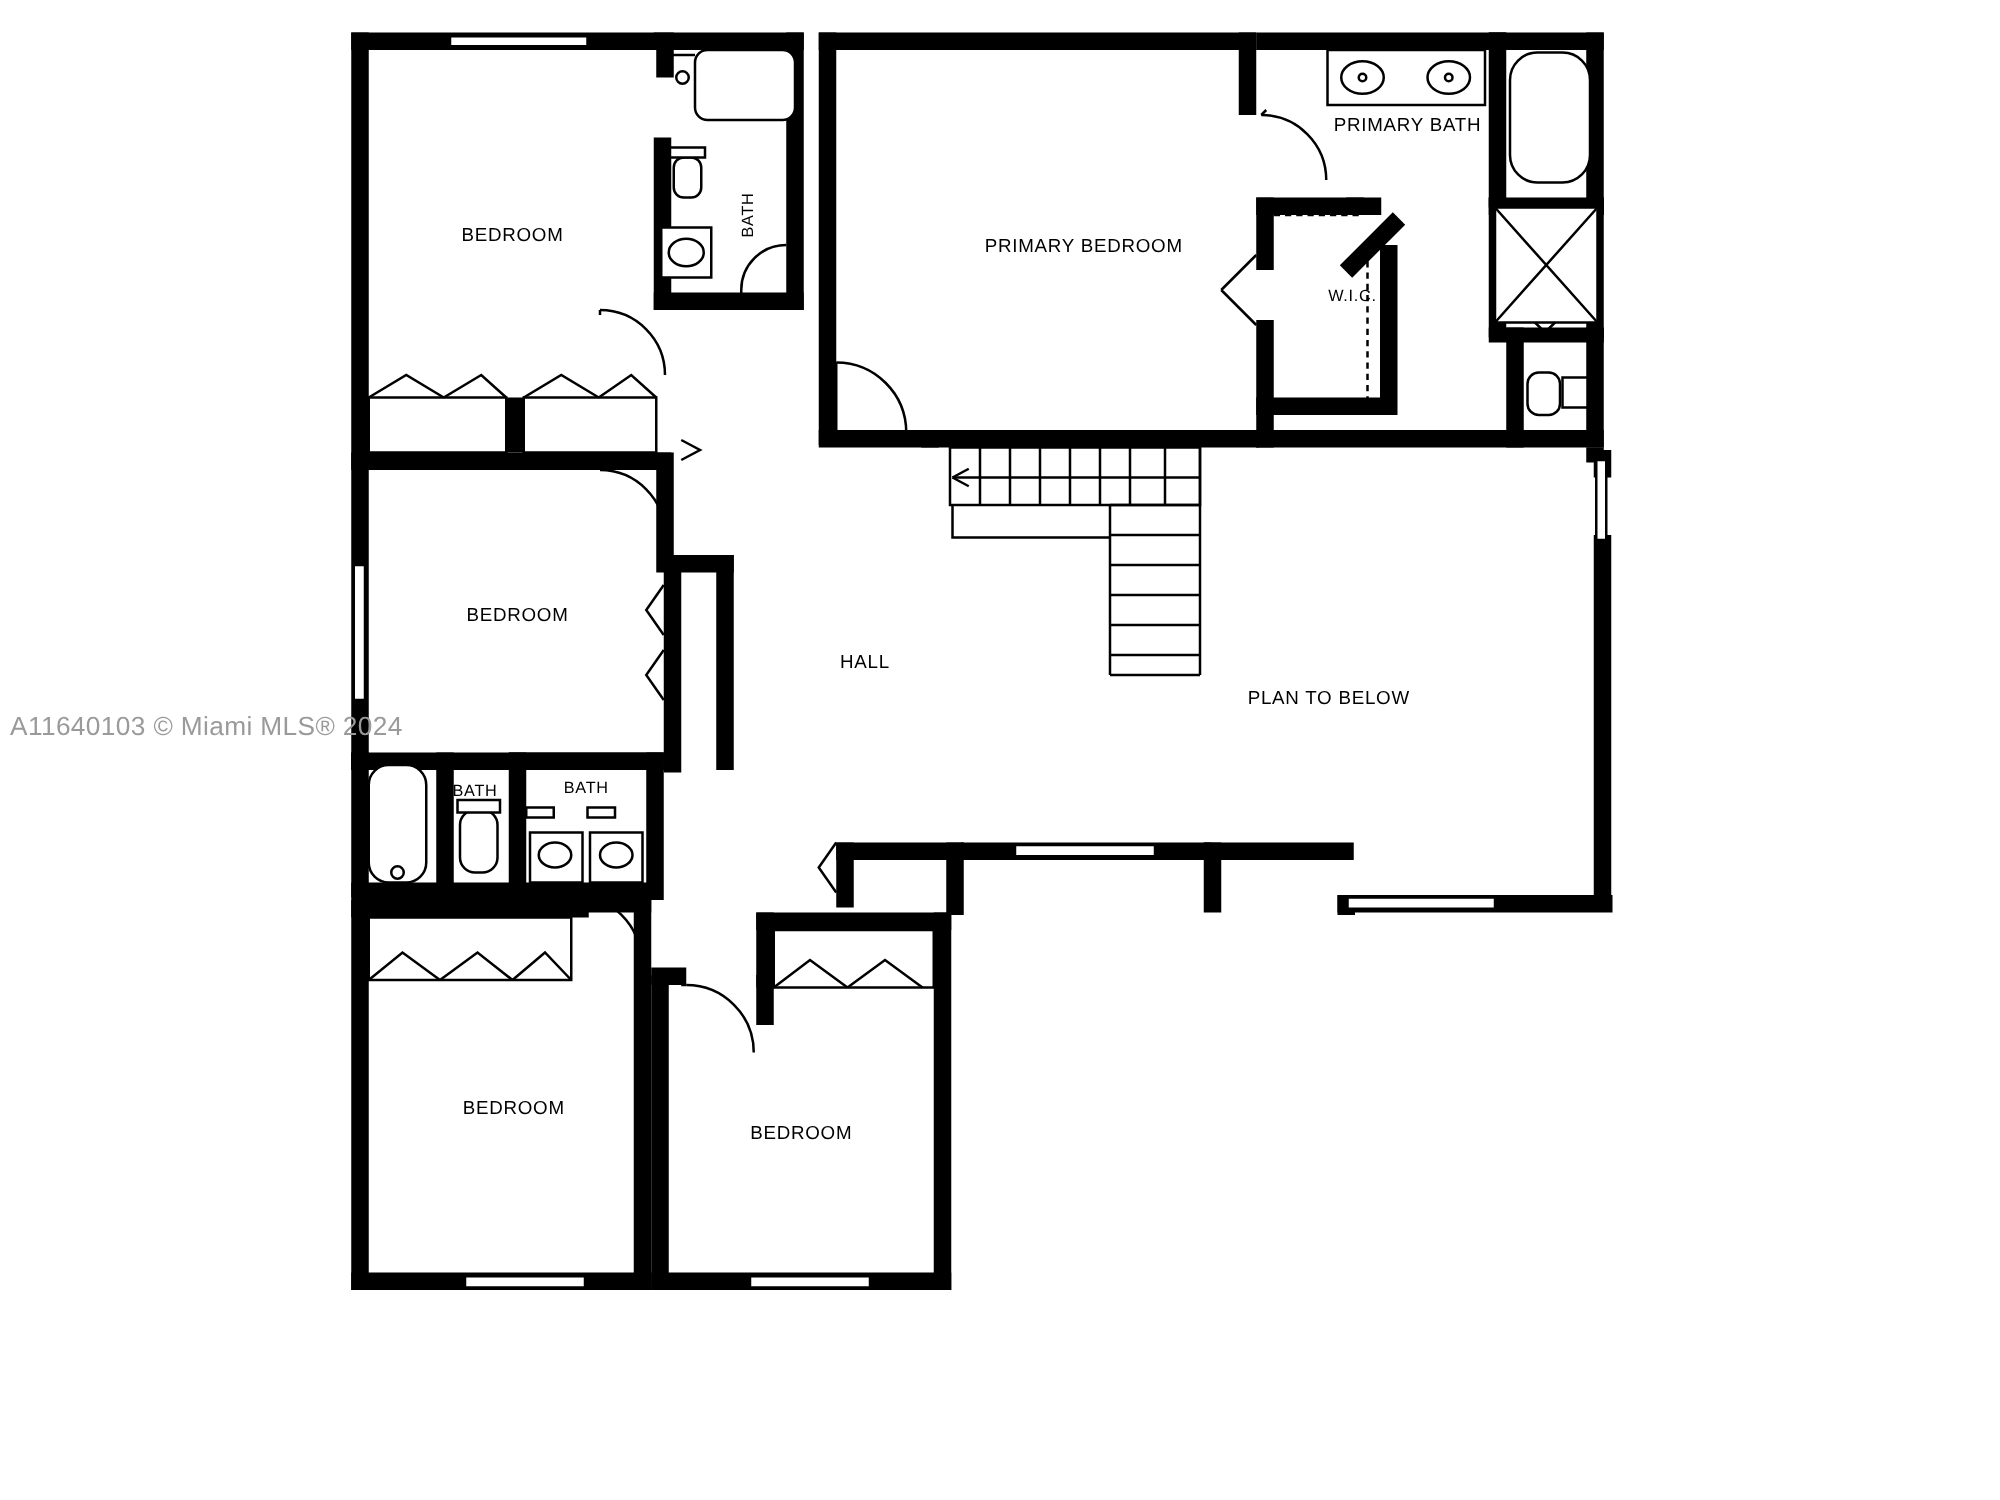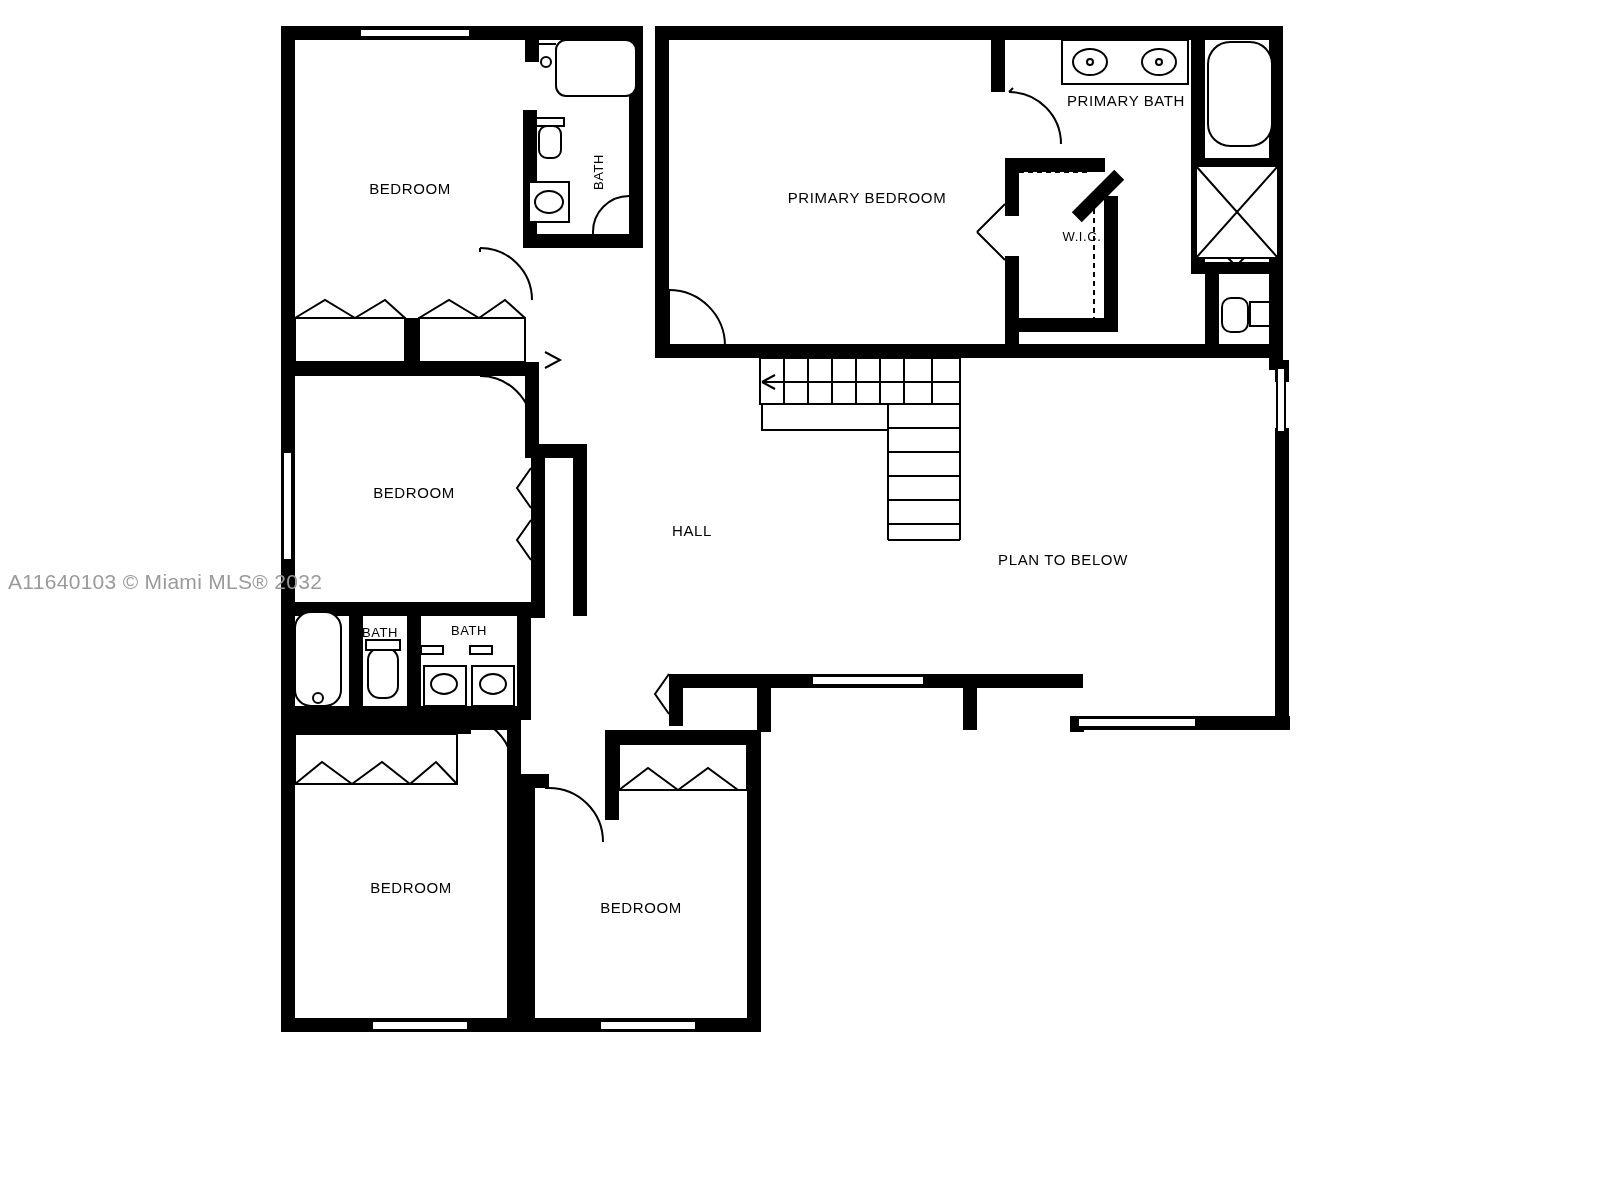--- a/index.html
+++ b/index.html
@@ -261,14 +261,14 @@
   <div class="room-label" style="left:1126px; top:100px;">PRIMARY BATH</div>
   <div class="room-label small" style="left:1082px; top:236px;">W.I.C.</div>
   <div class="room-label" style="left:414px; top:492px;">BEDROOM</div>
   <div class="room-label" style="left:672px; top:530px;margin-left:20px;">HALL</div>
   <div class="room-label" style="left:1063px; top:559px;">PLAN TO BELOW</div>
   <div class="room-label small" style="left:380px; top:632px;">BATH</div>
   <div class="room-label small" style="left:469px; top:630px;">BATH</div>
   <div class="room-label" style="left:411px; top:887px;">BEDROOM</div>
   <div class="room-label" style="left:641px; top:907px;">BEDROOM</div>
 
-  <div class="watermark">A11640103 © Miami MLS® 2032</div>
+  <div class="watermark">A11640103 © Miami MLS® 2024</div>
 </div>
 
 </body></html>

